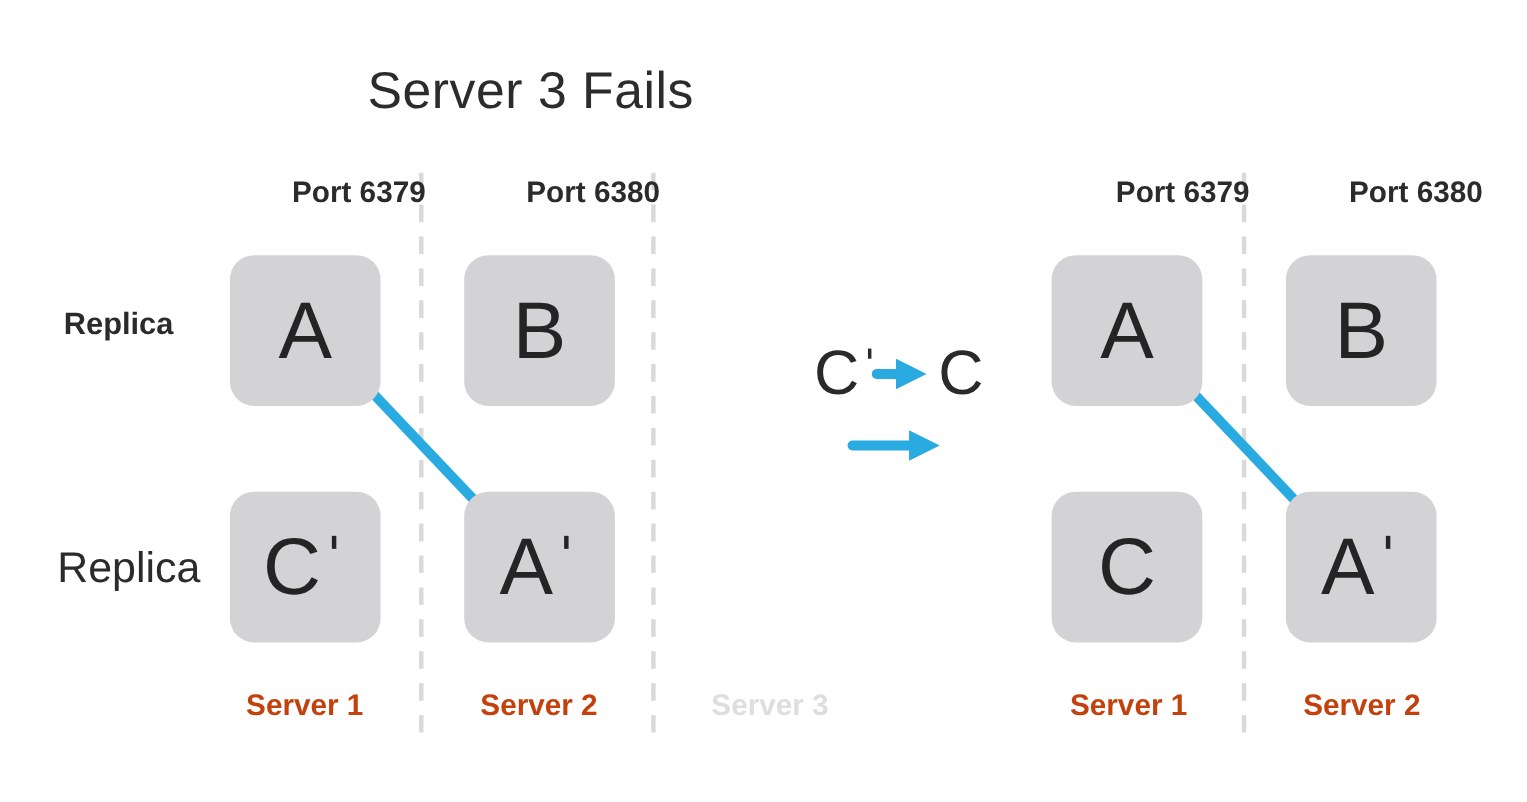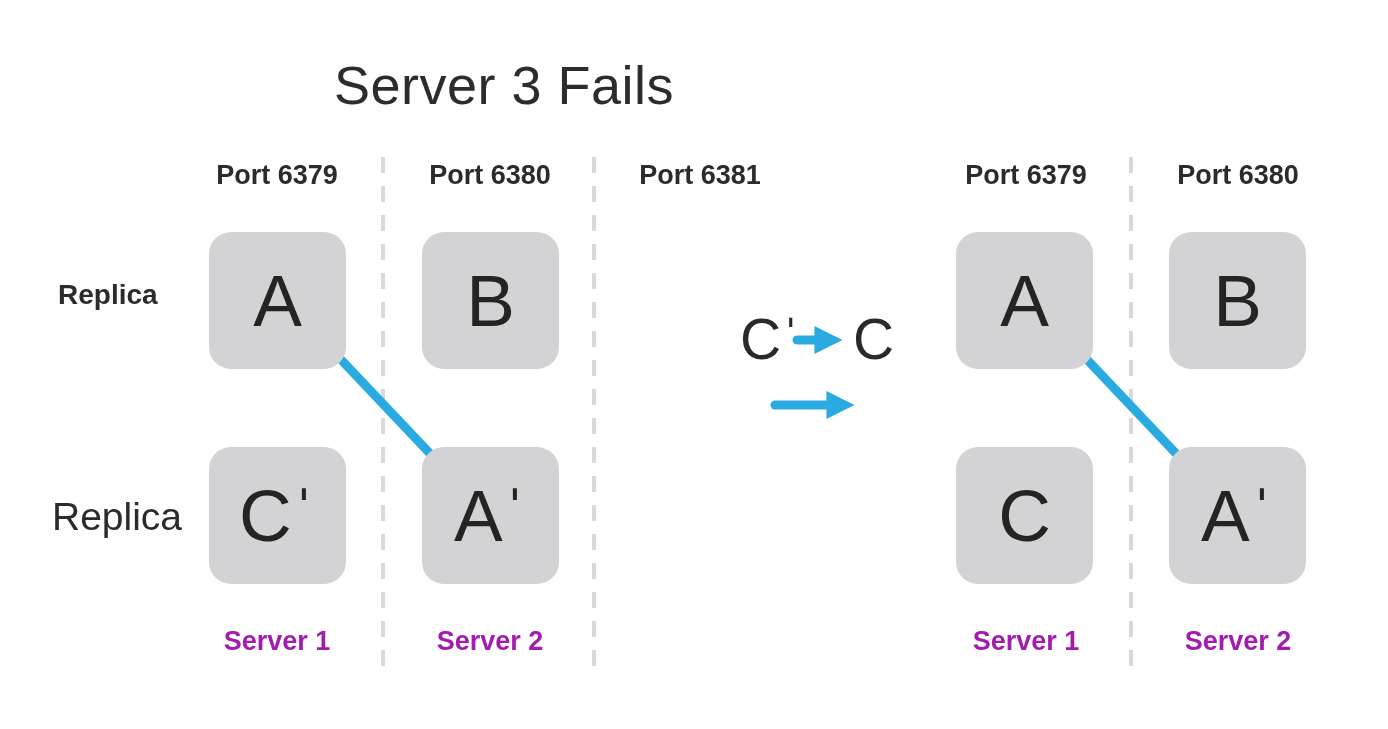--- a/index.html
+++ b/index.html
@@ -15,30 +15,30 @@
   .overlay-svg {
     position: absolute;
     left: 0; top: 0;
     width: 1388px; height: 729px;
   }
   .dash { stroke: #d9d9d9; stroke-width: 4; stroke-dasharray: 16 13; fill: none; }
   .arrow { stroke: #29abe2; stroke-width: 9; stroke-linecap: round; fill: none; }
   .title {
     position: absolute;
     left: 334px; top: 54px;
-    font-size: 54px;
+    font-size: 47px;
     letter-spacing: 0.5px;
     color: #2c2c2c;
     white-space: nowrap;
   }
   .port-label {
     position: absolute;
     top: 160px;
     width: 220px;
-    text-align: center;
+    text-align: right;
     font-size: 27px;
     font-weight: 700;
     color: #2b2b2b;
     white-space: nowrap;
   }
   .row-label { position: absolute; white-space: nowrap; color: #2b2b2b; }
   .row-label.master { left: 58px; top: 279px; font-size: 28px; font-weight: 700; }
   .row-label.replica { left: 52px; top: 495px; font-size: 39px; font-weight: 400; }
   .node {
     position: absolute;
@@ -52,21 +52,21 @@
     color: #242424;
     line-height: 1;
   }
   .server-label {
     position: absolute;
     top: 626px;
     width: 220px;
     text-align: center;
     font-size: 27px;
     font-weight: 700;
-    color: #a21caf;
+    color: #c2410c;
     white-space: nowrap;
   }
   .server-label.faded { color: #dedede; }
   .promo-letter {
     position: absolute;
     top: 305px;
     font-size: 57px;
     color: #2a2a2a;
     line-height: 1.2;
     white-space: nowrap;
@@ -89,21 +89,20 @@
     <line class="arrow" x1="330" y1="348" x2="438" y2="462" marker-end="url(#arrowhead)"></line>
     <line class="arrow" x1="1077" y1="349" x2="1185" y2="463" marker-end="url(#arrowhead)"></line>
     <line class="arrow" x1="797" y1="340" x2="820" y2="340" marker-end="url(#arrowhead)"></line>
     <line class="arrow" x1="775" y1="405" x2="832" y2="405" marker-end="url(#arrowhead)"></line>
   </svg>
 
   <div class="title">Server 3 Fails</div>
 
   <div class="port-label" style="left:167px;">Port 6379</div>
   <div class="port-label" style="left:380px;">Port 6380</div>
-  <div class="port-label" style="left:590px;">Port 6381</div>
 
   <div class="port-label" style="left:916px;">Port 6379</div>
   <div class="port-label" style="left:1128px;">Port 6380</div>
 
   <div class="row-label master">Replica</div>
   <div class="row-label replica">Replica</div>
 
   <div class="node" style="left:209px; top:232px;">A</div>
   <div class="node" style="left:422px; top:232px;">B</div>
   <div class="node" style="left:209px; top:447px;">Cˈ</div>
@@ -112,17 +111,18 @@
   <div class="node" style="left:956px; top:232px;">A</div>
   <div class="node" style="left:1169px; top:232px;">B</div>
   <div class="node" style="left:956px; top:447px;">C</div>
   <div class="node" style="left:1169px; top:447px;">Aˈ</div>
 
   <div class="promo-letter" style="left:740px;">Cˈ</div>
   <div class="promo-letter" style="left:853px;">C</div>
 
   <div class="server-label" style="left:167px;">Server 1</div>
   <div class="server-label" style="left:380px;">Server 2</div>
+  <div class="server-label faded" style="left:590px;">Server 3</div>
 
   <div class="server-label" style="left:916px;">Server 1</div>
   <div class="server-label" style="left:1128px;">Server 2</div>
 
 </div>
 
 </body></html>

